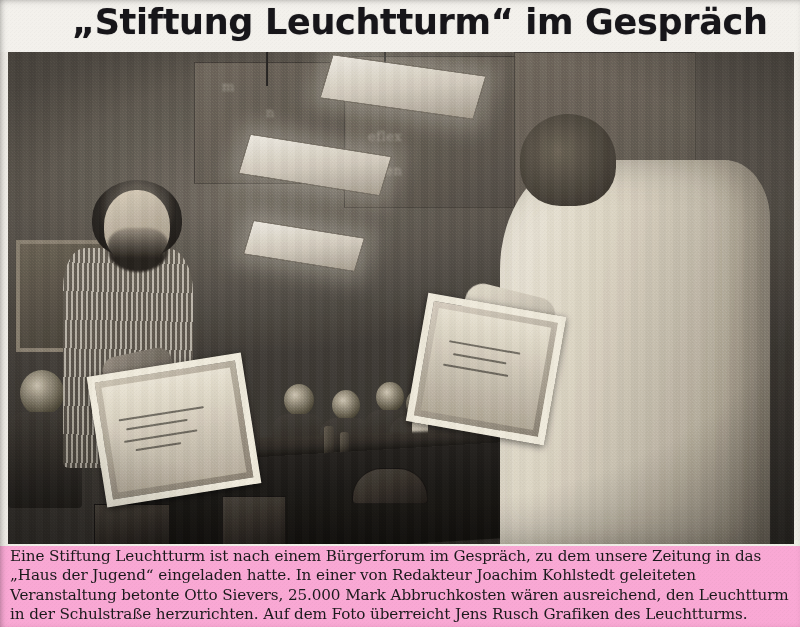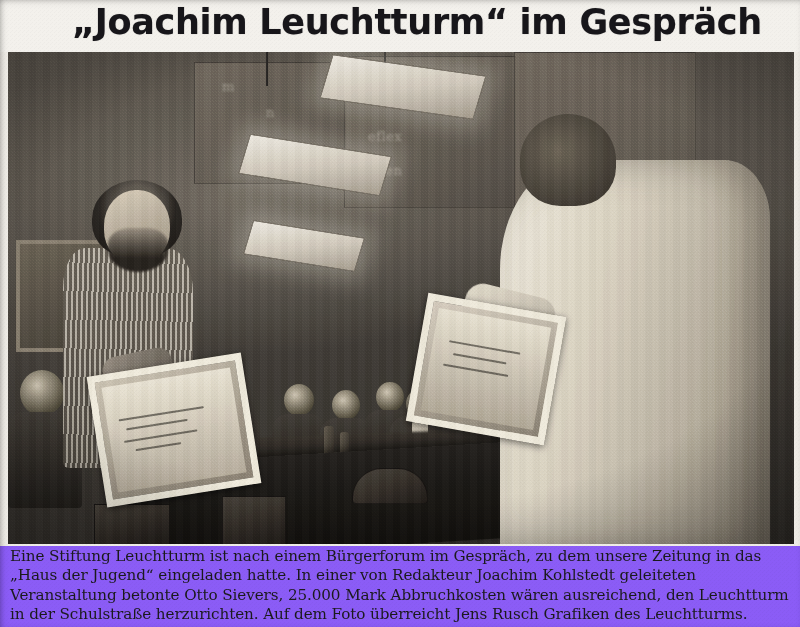--- a/index.html
+++ b/index.html
@@ -325,21 +325,21 @@
     opacity: 0.6;
   }
 
   
   #caption {
     position: absolute;
     left: 0;
     top: 546px;
     width: 800px;
     height: 81px;
-    background: #8b5cf6;
+    background: #f9a8d4;
   }
   #caption-text {
     position: absolute;
     left: 10px;
     top: 1px;
     width: 782px;
     font-family: "DejaVu Serif", serif;
     font-size: 15.2px;
     line-height: 19.4px;
     color: #1b1a1c;
@@ -365,21 +365,21 @@
     box-shadow: inset 4px 0 7px -4px rgba(0,0,0,0.35),
                 inset 0 4px 7px -4px rgba(0,0,0,0.25);
   }
 </style>
 </head>
 <body>
 
 <div id="clipping">
 
   <div id="headline">
-    <div id="headline-text">„Joachim Leuchtturm“ im Gespräch</div>
+    <div id="headline-text">„Stiftung Leuchtturm“ im Gespräch</div>
   </div>
 
   <div id="photo">
     <div id="photo-base"></div>
 
     <div class="wall-panel" style="left:186px;top:10px;width:150px;height:120px;"></div>
     <div class="wall-panel" style="left:336px;top:4px;width:170px;height:150px;"></div>
     <div class="wall-panel" style="left:506px;top:0px;width:180px;height:300px;"></div>
 
     <div class="wall-writing" style="left:214px;top:26px;">m</div>

